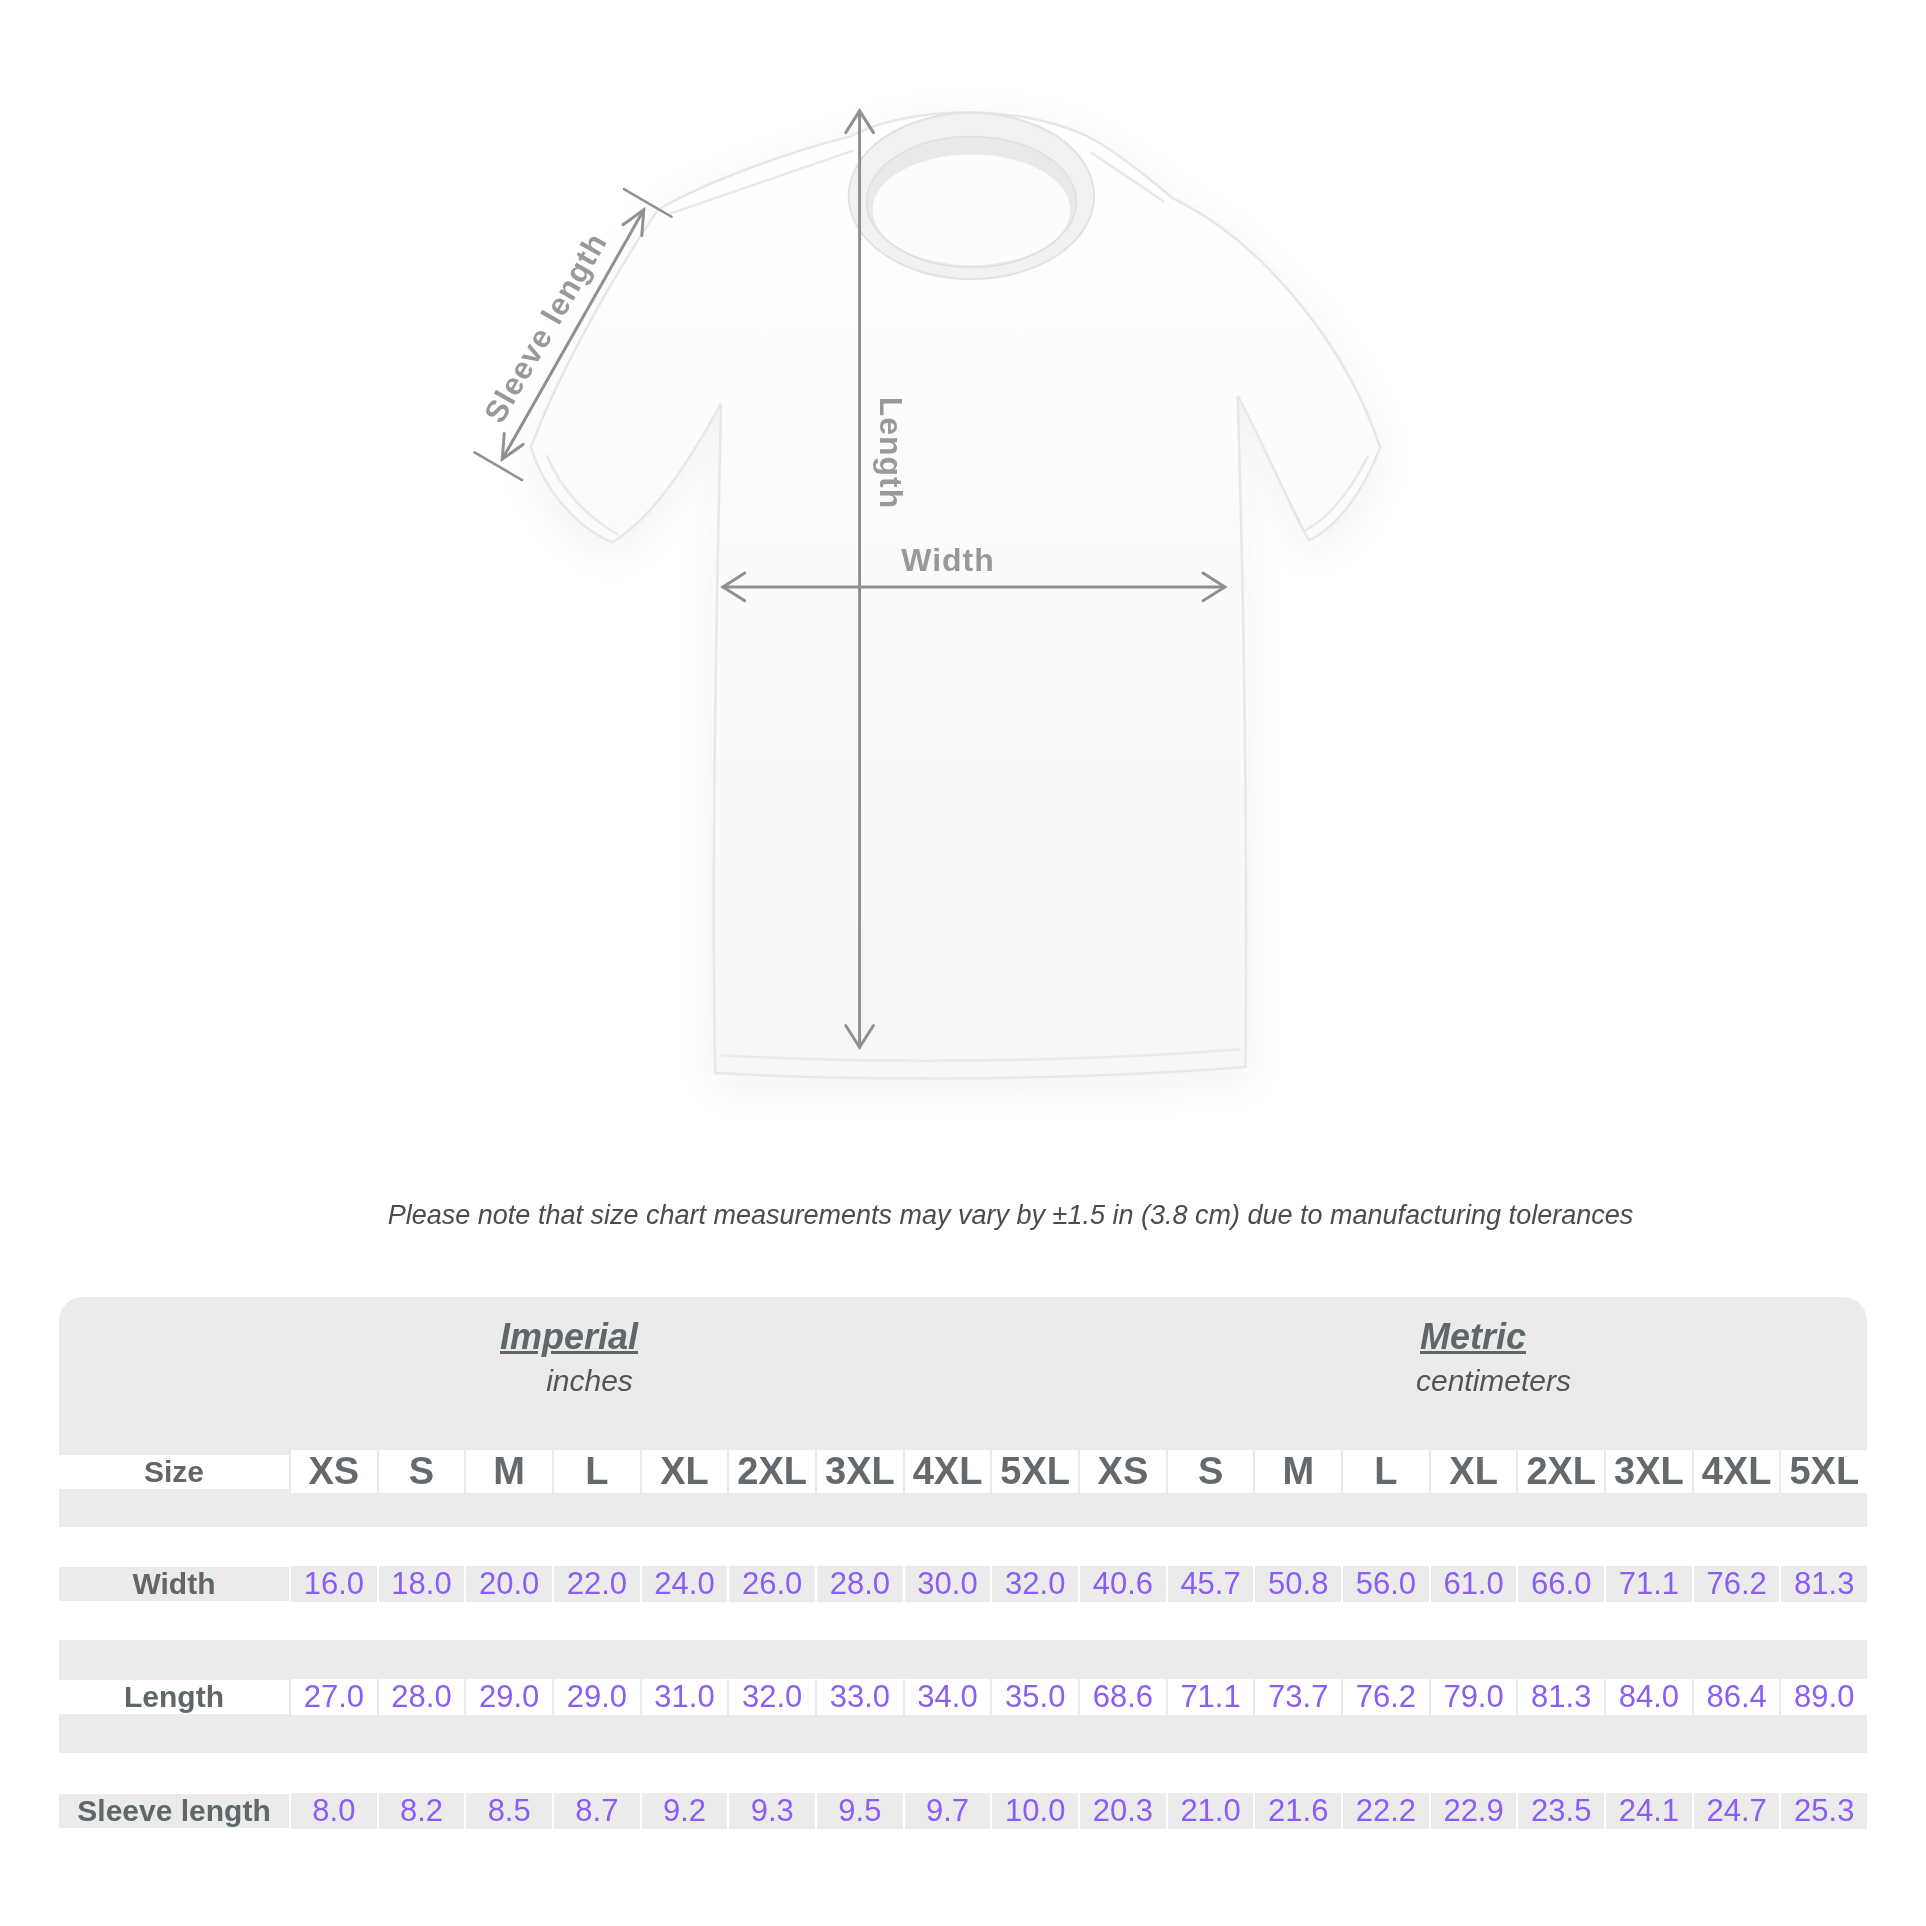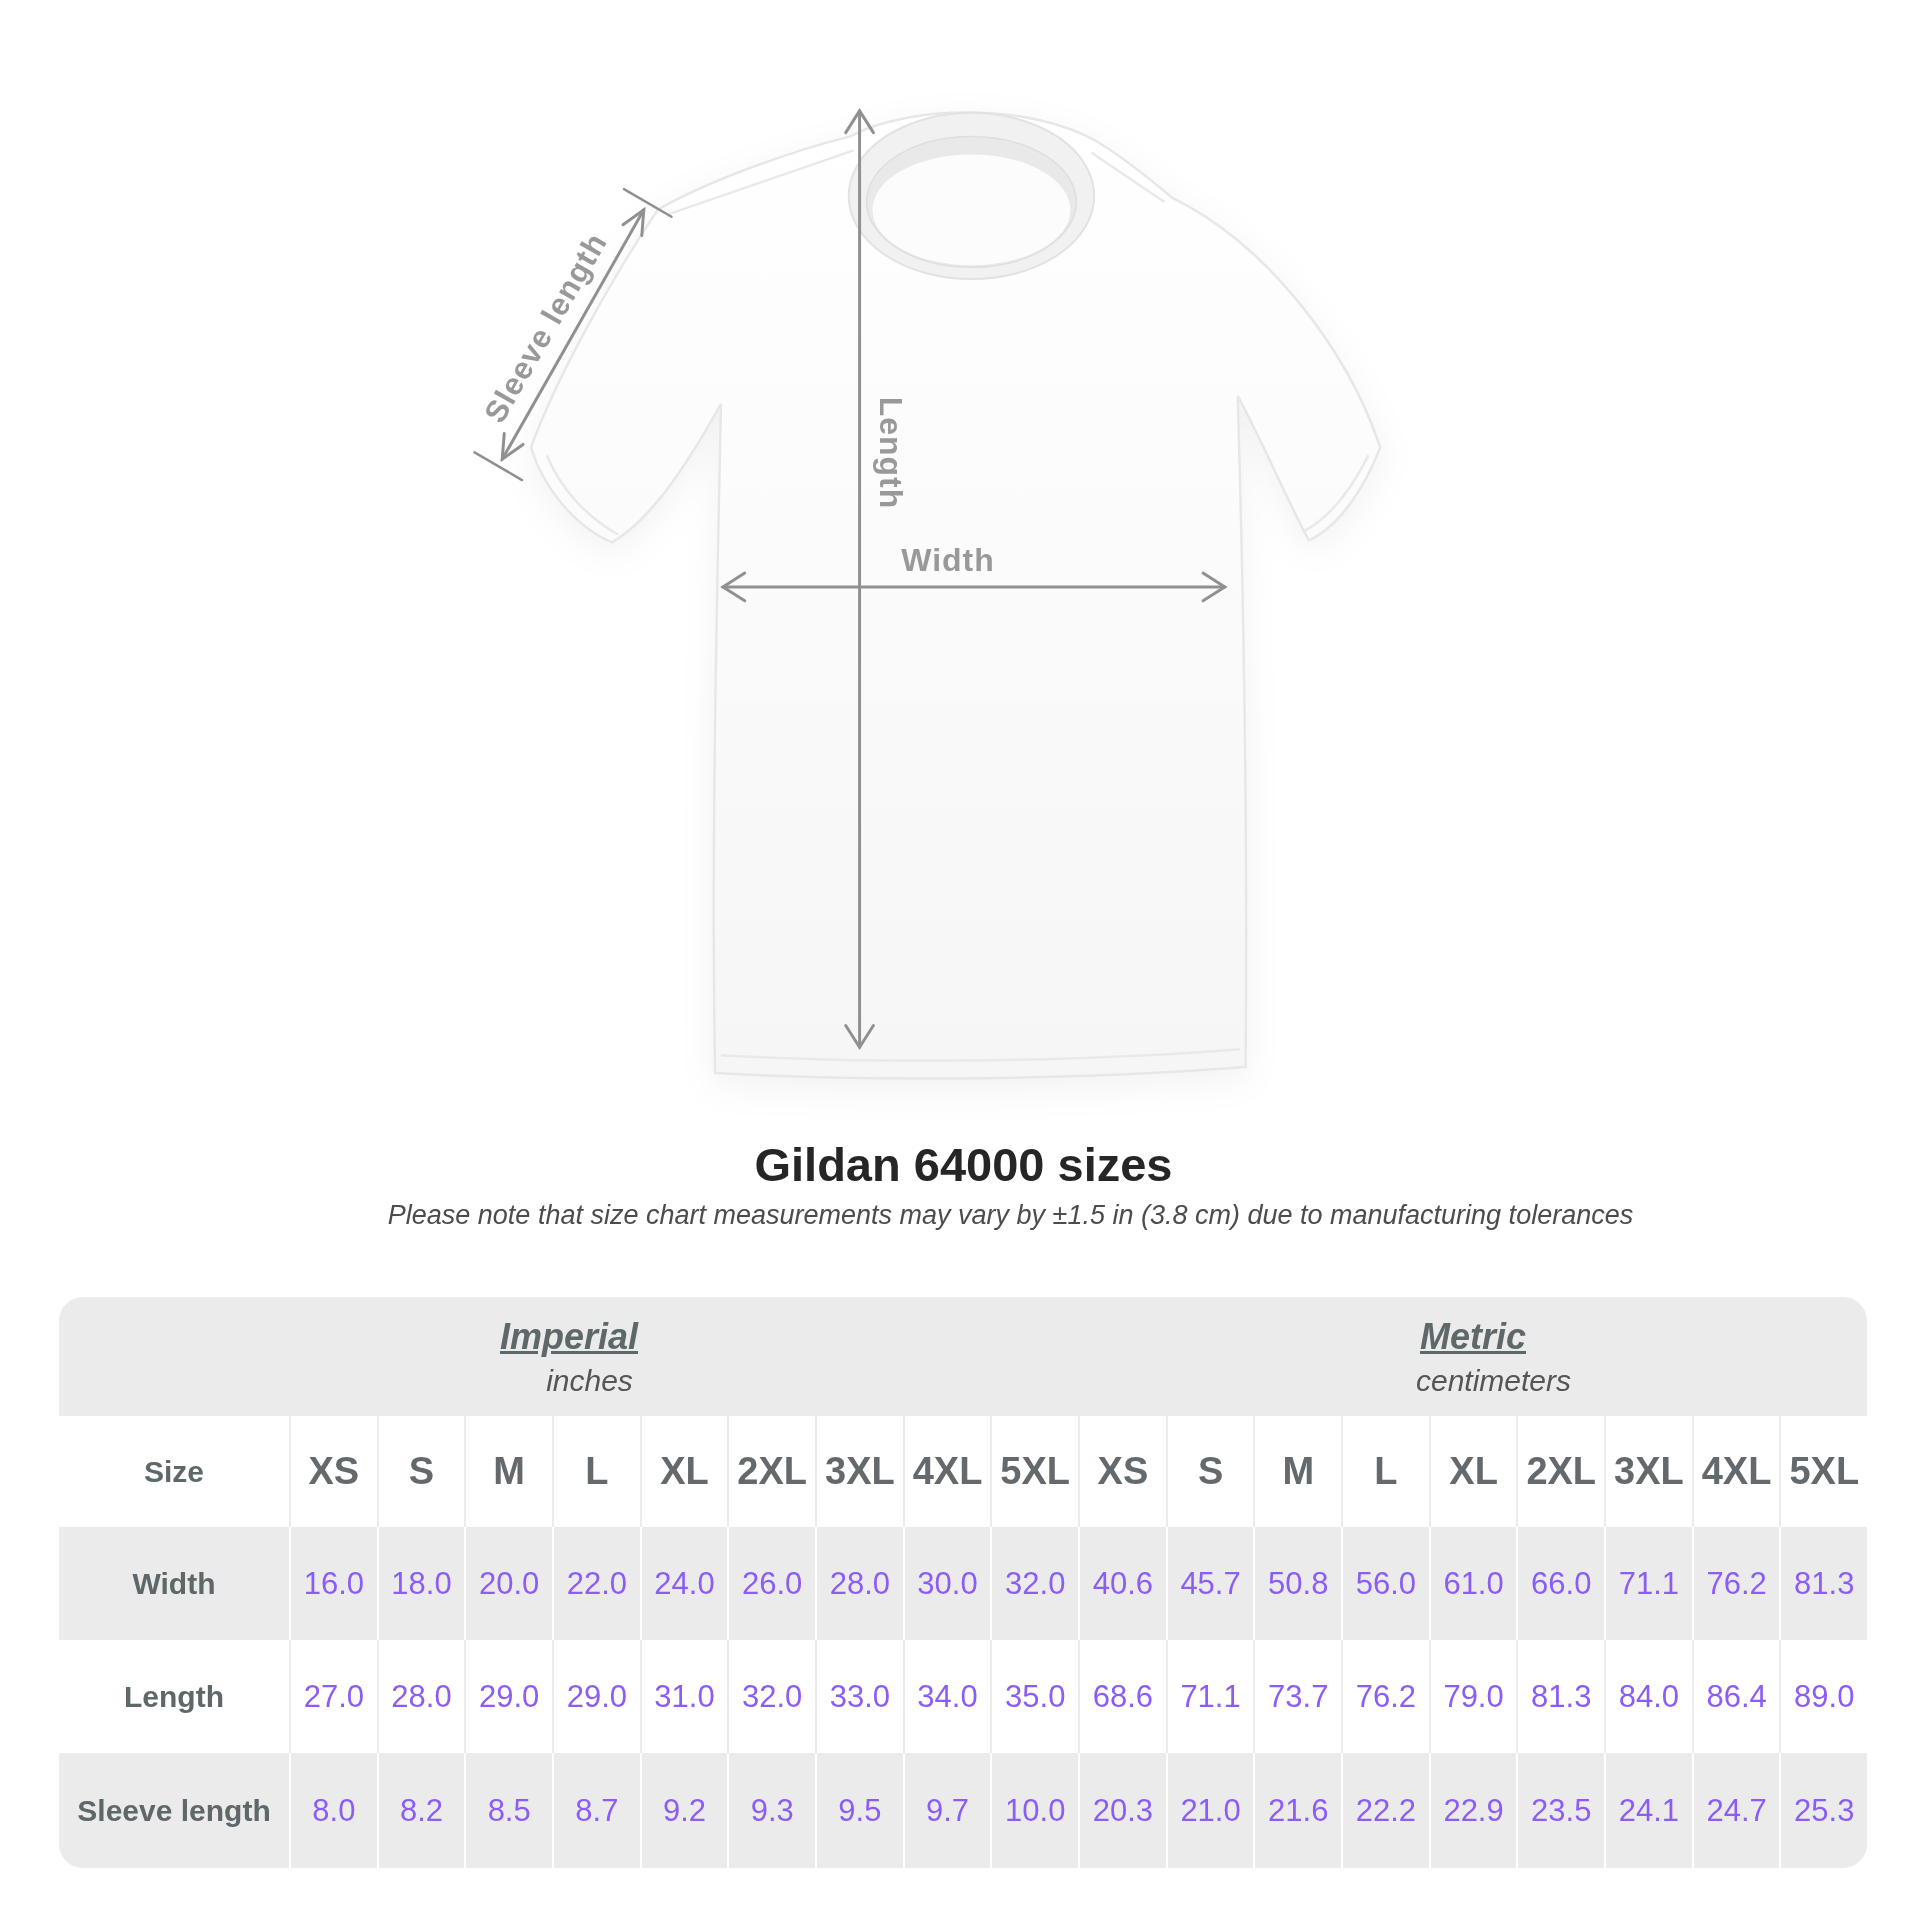--- a/index.html
+++ b/index.html
@@ -22,21 +22,21 @@
 
   
   .size-table{position:absolute;left:59px;top:1297px;width:1808px;}
   .group-row{display:flex;height:119px;background:#ebebeb;border-radius:24px 24px 0 0;}
   .group{display:flex;flex-direction:column;align-items:center;justify-content:center;gap:6px;}
   .group-imperial{width:1020px;}
   .group-metric{flex:1;}
   .group-label{font-size:36px;font-weight:bold;font-style:italic;color:#5e676a;text-decoration:underline;}
   .group-unit{font-size:30px;font-style:italic;color:#555;margin-left:41px;}
 
-  .trow{display:flex;column-gap:2px;}
+  .trow{display:flex;column-gap:2px;align-items:center;}
   .row-size  {height:111px;background:#ebebeb;}
   .row-width {height:113px;background:#ffffff;}
   .row-length{height:113px;background:#ebebeb;}
   .row-sleeve{height:115px;background:#ffffff;border-radius:0 0 24px 24px;overflow:hidden;}
 
   .cell{display:flex;align-items:center;justify-content:center;}
   .lab{flex:0 0 230px;font-size:30px;font-weight:bold;color:#5e676a;}
   .dc{flex:1 1 0;}
   .row-size .cell{background:#ffffff;}
   .row-width .cell,.row-sleeve .cell{background:#ebebeb;}
@@ -110,21 +110,20 @@
           <line x1="479" y1="457" x2="527" y2="485" stroke-width="2.5"></line>
         </g>
       </g>
     </svg>
 
     <div class="ann ann-sleeve">Sleeve length</div>
     <div class="ann ann-length">Length</div>
     <div class="ann ann-width">Width</div>
   </div>
 
-  <div class="title">Gildan 64000 sizes</div>
   <div class="note">Please note that size chart measurements may vary by ±1.5 in (3.8 cm) due to manufacturing tolerances</div>
 
   <div class="size-table">
 
     <div class="group-row">
       <div class="group group-imperial">
         <div class="group-label">Imperial</div>
         <div class="group-unit">inches</div>
       </div>
       <div class="group group-metric">

